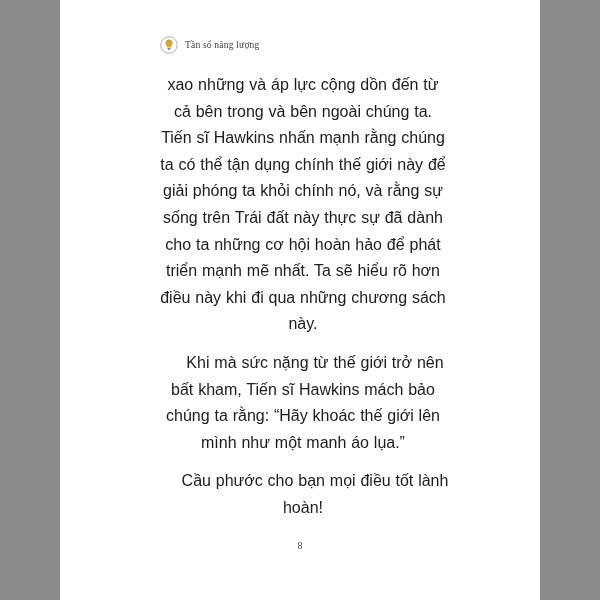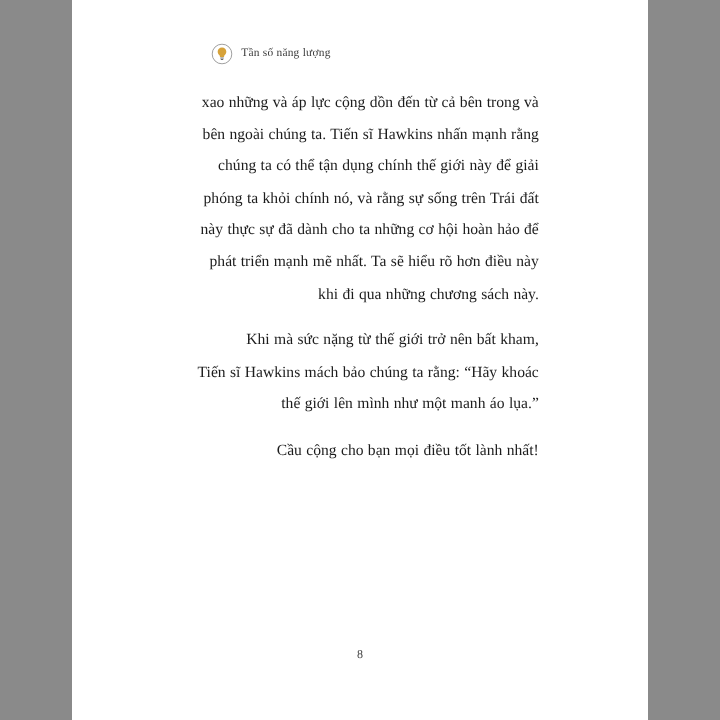--- a/index.html
+++ b/index.html
@@ -20,21 +20,21 @@
   .page {
     position: absolute;
     left: 60px;
     top: 0;
     width: 480px;
     height: 600px;
     background: #ffffff;
   }
   .page-header {
     position: absolute;
-    left: 16px;
+    left: 0;
     top: 36px;
     width: 480px;
     display: flex;
     align-items: center;
     justify-content: flex-start;
     padding-left: 100px;
     box-sizing: border-box;
   }
   .header-icon {
     width: 18px;
@@ -52,25 +52,25 @@
     white-space: nowrap;
   }
   .content {
     position: absolute;
     left: 97px;
     top: 72px;
     width: 292px;
   }
   p.para {
     margin: 0 0 0 0;
-    font-family: Liberation Serif, serif;
-    font-size: 13px;
+    font-family: Liberation Sans, sans-serif;
+    font-size: 16px;
     line-height: 26.6px;
     color: #1c1c1c;
-    text-align: right;
+    text-align: center;
     word-spacing: 0.4px;
   }
   p.para.indent {
     text-indent: 24px;
   }
   p.para + p.para {
     margin-top: 12px;
   }
   .page-number {
     position: absolute;
@@ -97,18 +97,18 @@
           <rect x="7.4" y="11.9" width="3.2" height="0.9" rx="0.4" fill="#6b6b6b"></rect>
           <rect x="7.8" y="13.2" width="2.4" height="0.8" rx="0.4" fill="#6b6b6b"></rect>
         </svg>
       </span>
       <span class="header-title">Tần số năng lượng</span>
     </div>
 
     <div class="content">
       <p class="para">xao những và áp lực cộng dồn đến từ cả bên trong và bên ngoài chúng ta. Tiến sĩ Hawkins nhấn mạnh rằng chúng ta có thể tận dụng chính thế giới này để giải phóng ta khỏi chính nó, và rằng sự sống trên Trái đất này thực sự đã dành cho ta những cơ hội hoàn hảo để phát triển mạnh mẽ nhất. Ta sẽ hiểu rõ hơn điều này khi đi qua những chương sách này.</p>
       <p class="para indent">Khi mà sức nặng từ thế giới trở nên bất kham, Tiến sĩ Hawkins mách bảo chúng ta rằng: “Hãy khoác thế giới lên mình như một manh áo lụa.”</p>
-      <p class="para indent">Cầu cộng cho bạn mọi điều tốt lành nhất!</p>
+      <p class="para indent">Cầu phước cho bạn mọi điều tốt lành hoàn!</p>
     </div>
 
     <div class="page-number">8</div>
   </div>
 </div>
 
 </body></html>

